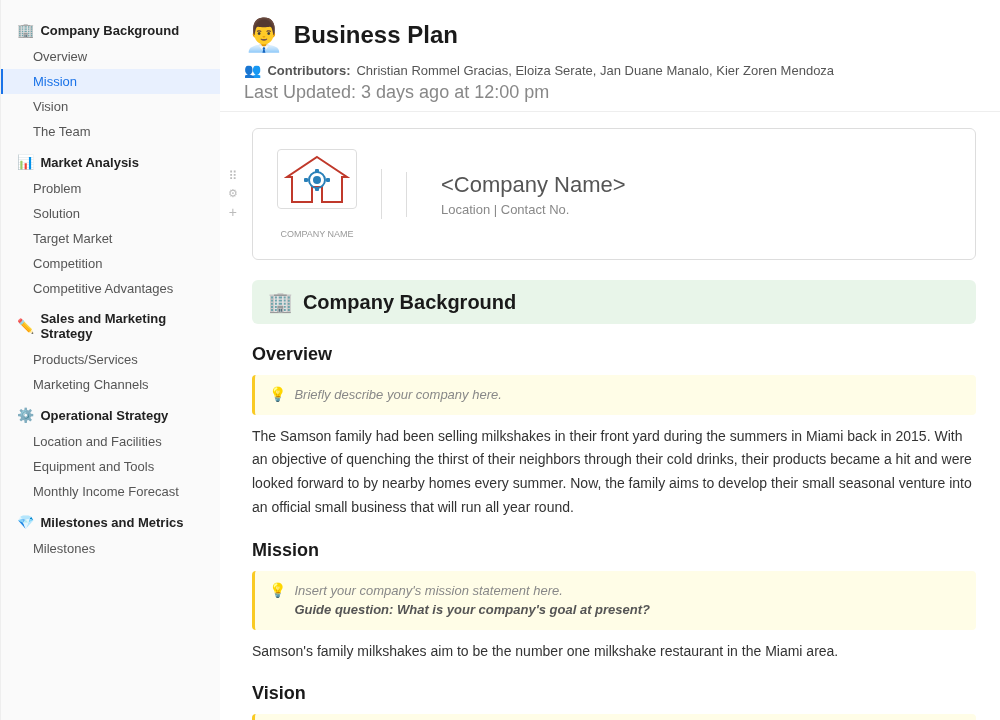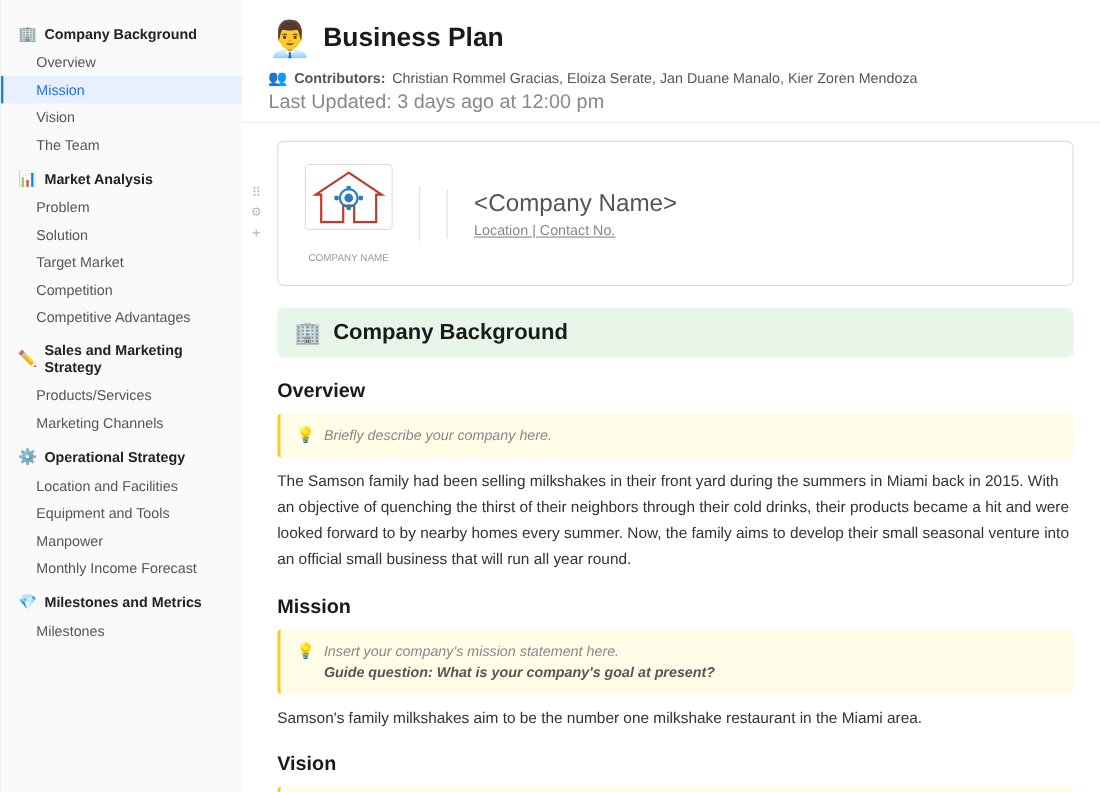--- a/index.html
+++ b/index.html
@@ -15,23 +15,23 @@
     .doc-title { font-size: 24px; font-weight: 700; color: #1a1a1a; }
     .contributors-row { display: flex; align-items: center; gap: 6px; color: #555; font-size: 13px; margin-bottom: 4px; }
     .contributors-icon { font-size: 14px; color: #888; }
     .contributors-label { font-weight: 600; }
     .last-updated { font-size: 18px; color: #888; }
 
     
     .company-card { display: flex; align-items: center; border: 1px solid #ddd; border-radius: 6px; padding: 20px 24px; margin: 16px 0; gap: 24px; }
     .company-logo-area { display: flex; flex-direction: column; align-items: center; gap: 20px; justify-content: space-between; }
     .company-logo-box { width: 80px; height: 60px; border: 1px solid #ddd; border-radius: 4px; display: flex; align-items: center; justify-content: center; overflow: hidden; }
-    .company-name-area { border-left: 1px solid #ddd; padding-left: 24px; }
+    .company-name-area { border-left: 1px solid #ddd; padding-left: 34px; }
     .company-name-placeholder { font-size: 22px; color: #555; font-weight: 500; }
-    .company-contact { color: #888; font-size: 13px; margin-top: 4px; text-decoration: underline; }
+    .company-contact { color: #888; font-size: 13px; margin-top: 4px; }
 
     
     .section-header { display: flex; align-items: center; gap: 10px; background: #e8f5e9; padding: 10px 16px; border-radius: 6px; margin: 20px 0 16px 0; }
     .section-header-emoji { font-size: 20px; }
     .section-header-title { font-size: 20px; font-weight: 700; color: #1a1a1a; }
 
     
     .content-h2 { font-size: 18px; font-weight: 700; margin: 20px 0 10px 0; color: #1a1a1a; }
 
     
@@ -98,21 +98,20 @@
     <div class="sidebar-item">Marketing Channels</div>
   </div>
 
   <div class="sidebar-section">
     <div class="sidebar-section-title">
       <span class="sidebar-section-icon">⚙️</span>
       <span>Operational Strategy</span>
     </div>
     <div class="sidebar-item">Location and Facilities</div>
     <div class="sidebar-item">Equipment and Tools</div>
-    <div class="sidebar-item">Manpower</div>
     <div class="sidebar-item">Monthly Income Forecast</div>
   </div>
 
   <div class="sidebar-section">
     <div class="sidebar-section-title">
       <span class="sidebar-section-icon">💎</span>
       <span>Milestones and Metrics</span>
     </div>
     <div class="sidebar-item">Milestones</div>
   </div>

